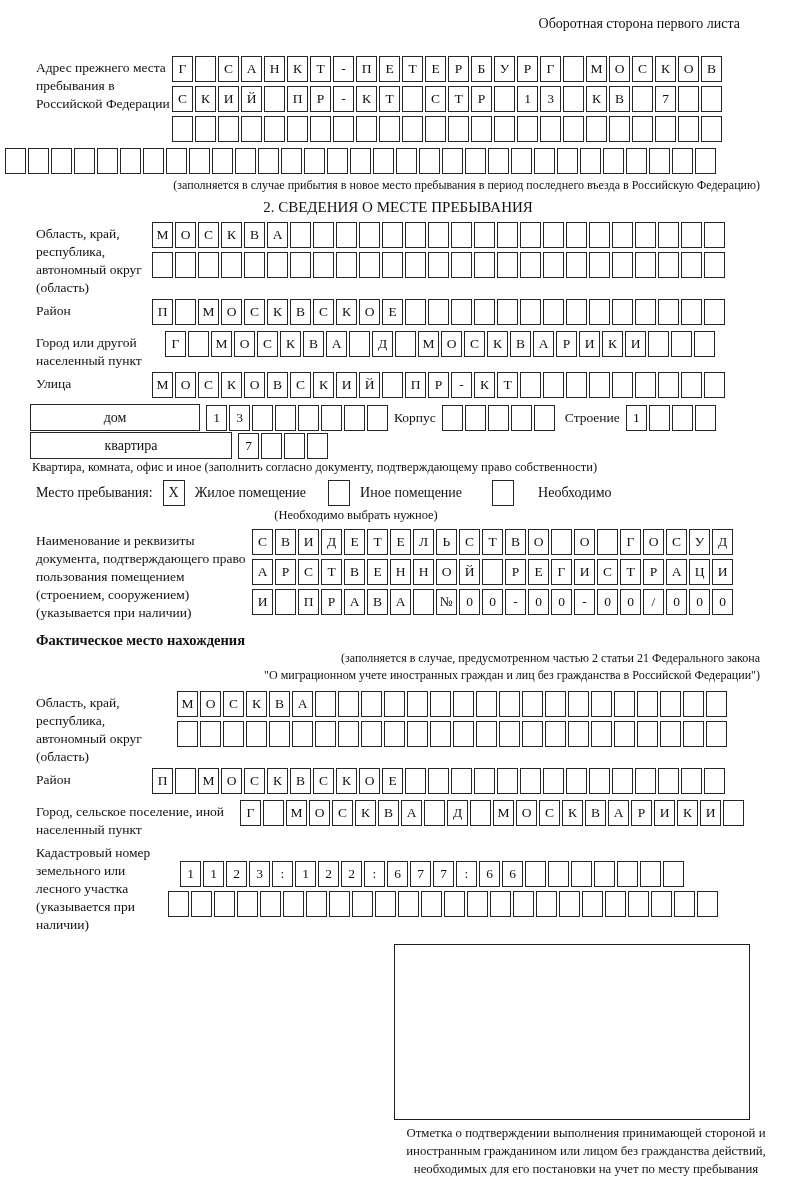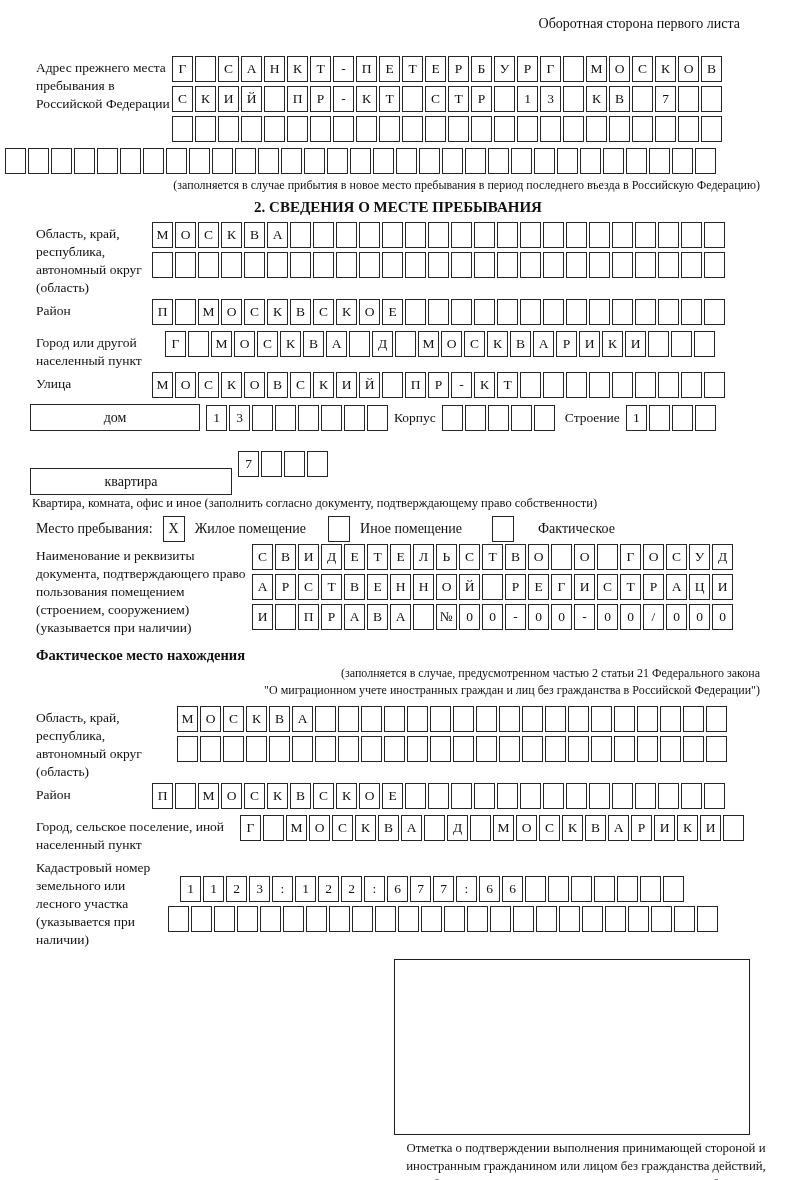--- a/index.html
+++ b/index.html
@@ -12,21 +12,21 @@
   
   .cellrow{display:flex;flex-wrap:nowrap;margin-bottom:4px;}
   .cell{flex:0 0 19px;width:19px;height:24px;border:1.6px solid #262626;
         margin-right:2px;display:inline-flex;align-items:center;justify-content:center;
         font-size:13.5px;line-height:1;background:#fff;}
   .field{display:flex;align-items:flex-start;margin-bottom:2px;}
   .flabel{font-size:13.5px;line-height:18px;padding-top:3px;}
   .fcells{flex:1 1 auto;}
 
   .note{font-size:12px;text-align:right;margin:2px 0 4px 0;}
-  .sec-title{font-size:15px;font-weight:bold;text-align:center;margin:6px 0 6px 0;}
+  .sec-title{font-size:15px;font-weight:normal;text-align:center;margin:6px 0 6px 0;}
   .sub-title{font-size:14.5px;font-weight:bold;text-align:left;margin:10px 0 0 0;}
 
   .inline-box{border:1.6px solid #262626;height:25px;display:inline-flex;
               align-items:center;justify-content:center;font-size:14px;}
   .caption{font-size:12.5px;margin:1px 0 5px 2px;}
 
   .chkrow{display:flex;align-items:center;font-size:14px;margin:4px 0 2px 0;}
   .chkbox{width:20px;height:24px;border:1.6px solid #262626;display:inline-flex;
           align-items:center;justify-content:center;font-size:14px;margin:0 10px;}
   .chknote{width:640px;text-align:center;font-size:12.5px;margin-bottom:6px;}
@@ -344,39 +344,40 @@
     <span class="flabel" style="padding:0 6px 0 8px;">Строение</span>
     <span class="cellrow" style="margin-bottom:0;">
         <span class="cell">1</span>
         <span class="cell"></span>
         <span class="cell"></span>
         <span class="cell"></span>
       </span>
   </div>
 
   <div class="field nowrap" style="align-items:center;margin-bottom:1px;">
-    <span class="inline-box" style="width:200px;margin-right:6px;margin-left:-6px;margin-top:36px;">квартира</span>
+    <span class="inline-box" style="width:200px;margin-right:6px;margin-left:-6px;">квартира</span>
     <span class="cellrow" style="margin-bottom:0;">
         <span class="cell">7</span>
         <span class="cell"></span>
         <span class="cell"></span>
         <span class="cell"></span>
       </span>
   </div>
   <div class="caption" style="margin-left:-4px;">Квартира, комната, офис и иное (заполнить согласно документу, подтверждающему право собственности)</div>
 
   <div class="chkrow">
     <span>Место пребывания:</span>
     <span class="chkbox">X</span>
     <span>Жилое помещение</span>
     <span class="chkbox" style="margin-left:22px;"></span>
     <span>Иное помещение</span>
     <span class="chkbox" style="margin-left:30px;margin-right:24px;"></span>
-    <span>Фактическое</span>
-  </div>
+    <span>Необходимо</span>
+  </div>
+  <div class="chknote">(Необходимо выбрать нужное)</div>
 
   <div class="field">
     <div class="flabel" style="flex:0 0 216px;">Наименование и реквизиты документа, подтверждающего право пользования помещением (строением, сооружением) (указывается при наличии)</div>
     <div class="fcells">
       <div class="cellrow">
           <span class="cell">С</span>
           <span class="cell">В</span>
           <span class="cell">И</span>
           <span class="cell">Д</span>
           <span class="cell">Е</span>

